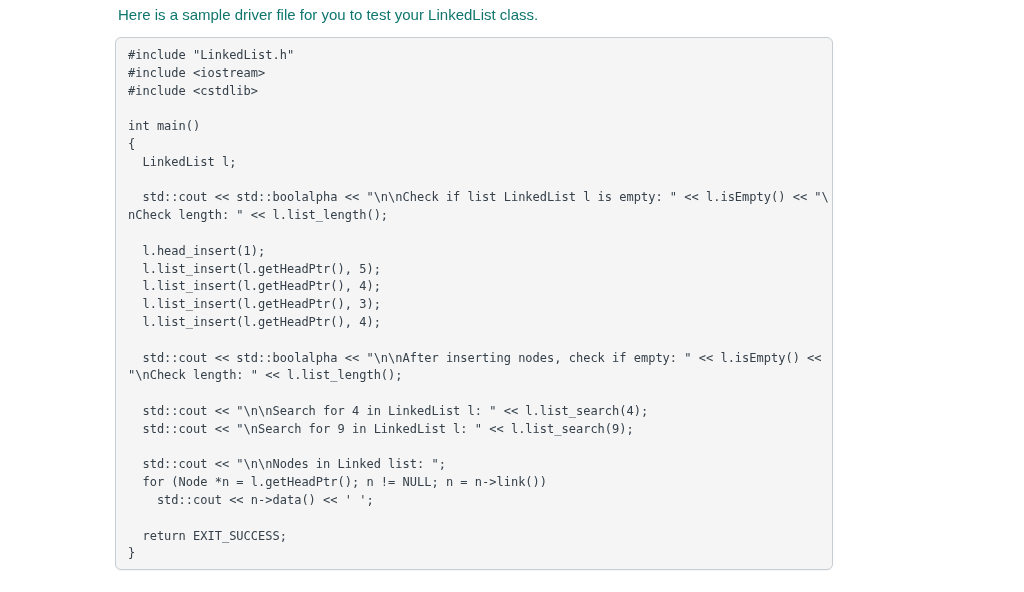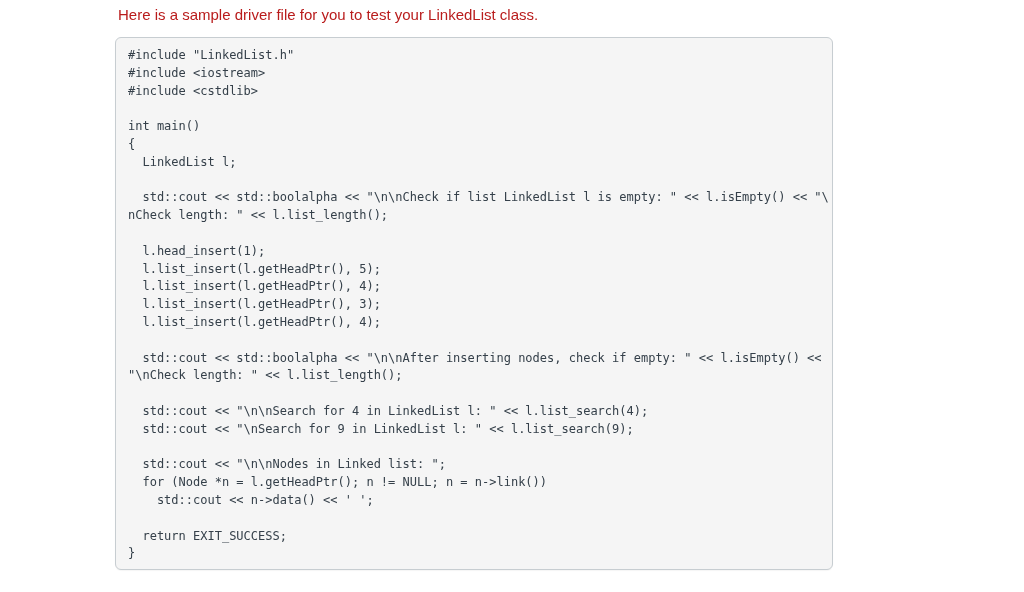--- a/index.html
+++ b/index.html
@@ -15,21 +15,21 @@
     width: 1024px;
     height: 592px;
     background: #ffffff;
   }
   .intro-text {
     position: absolute;
     left: 118px;
     top: 4px;
     font-size: 15px;
     line-height: 22px;
-    color: #b91c1c;
+    color: #0f766e;
     font-family: "Liberation Sans", sans-serif;
   }
   .code-box {
     position: absolute;
     left: 115px;
     top: 37px;
     width: 718px;
     height: 533px;
     background: #f5f5f5;
     border: 1px solid #c7cdd1;

